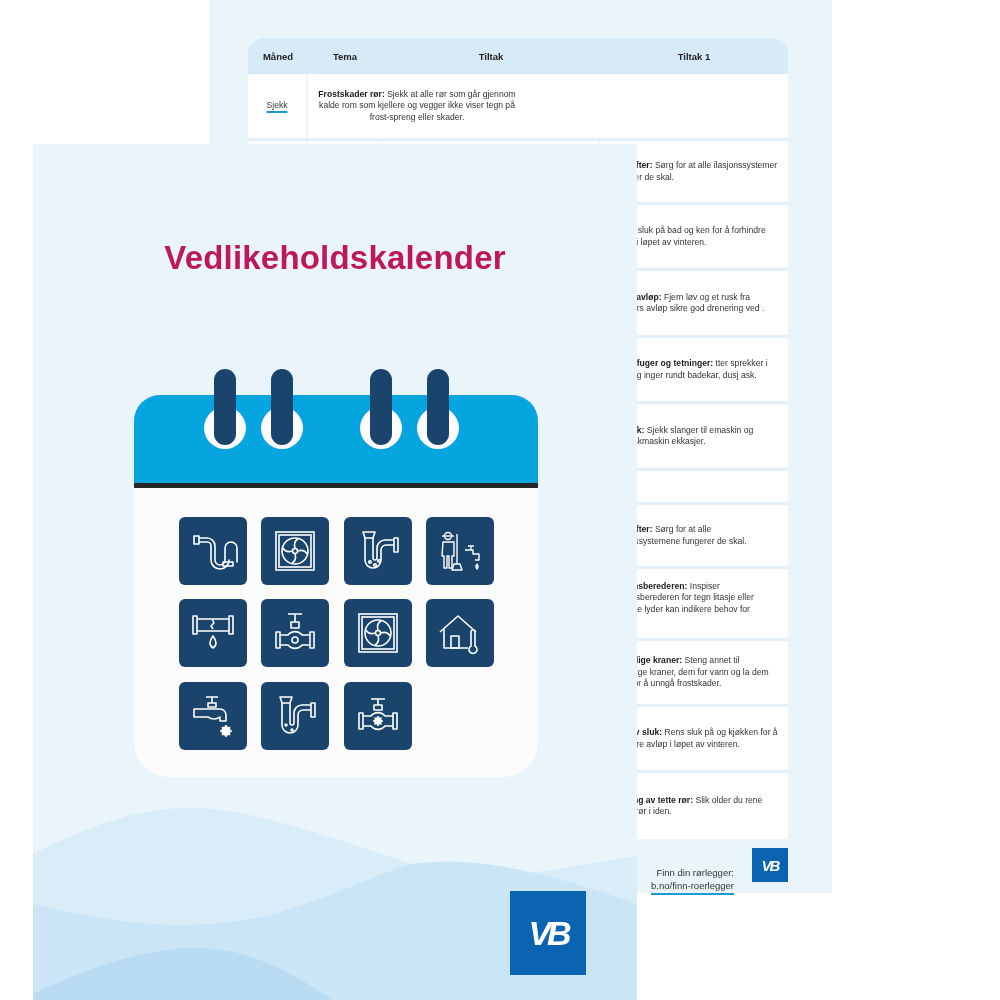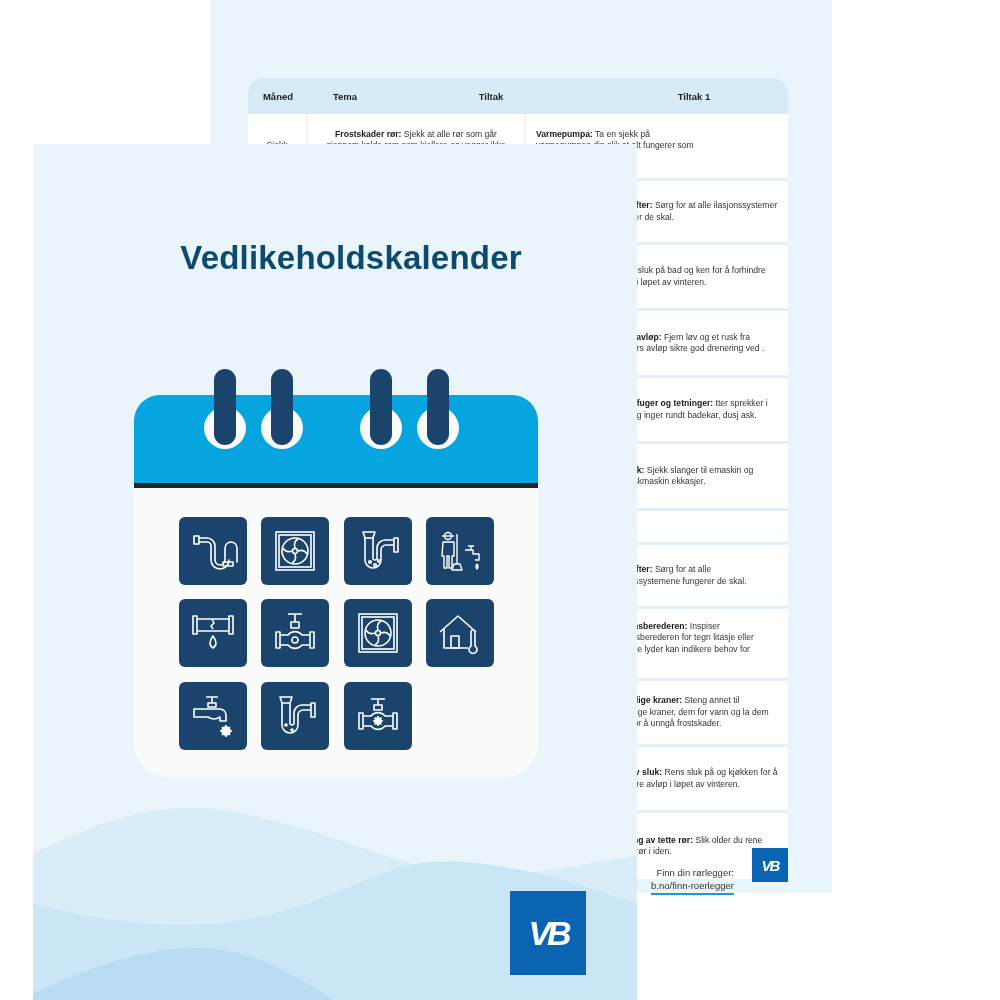--- a/index.html
+++ b/index.html
@@ -9,21 +9,21 @@
     
     .back-page {
       position: absolute; left: 210px; top: 0; width: 622px; height: 893px;
       background: #e9f4fb;
     }
     .table {
       position: absolute; left: 38px; top: 38px; width: 540px;
     }
     .thead {
       display: flex; height: 36px; background: #d7eaf8;
-      border-radius: 16px 16px 0 0; align-items: center; margin-top: 40px;
+      border-radius: 16px 16px 0 0; align-items: center;
     }
     .th { font-size: 9.5px; font-weight: bold; text-align: center; color: #222; }
     .c1 { width: 60px; } .c2 { width: 74px; } .c3 { width: 218px; text-align: center; } .c4 { width: 188px; }
     .row {
       display: flex; background: #ffffff; border-bottom: 3px solid #e3f0fa;
     }
     .cell {
       border-right: 2px solid #eef5fb; font-size: 8.6px; line-height: 11.5px;
       color: #333; display: flex; align-items: center; padding: 16px 10px;
     }
@@ -42,22 +42,22 @@
       font-weight: bold; font-size: 15px; display: flex; align-items: center; justify-content: center;
       letter-spacing: -2px; font-style: italic;
     }
 
     
     .front-page {
       position: absolute; left: 33px; top: 144px; width: 604px; height: 856px;
       background: #e9f4fb; overflow: hidden;
     }
     .title {
-      position: absolute; left: 16px; top: 92px; width: 604px; text-align: center;
-      font-size: 33px; font-weight: bold; line-height: 44px; color: #0c4a6e; letter-spacing: 0.2px;
+      position: absolute; left: 0; top: 92px; width: 604px; text-align: center;
+      font-size: 33px; font-weight: bold; line-height: 44px; color: #be185d; letter-spacing: 0.2px;
     }
     .calendar { position: absolute; left: 101px; top: 225px; width: 404px; height: 408px; }
     .cal-head {
       position: absolute; left: 0; top: 26px; width: 404px; height: 88px;
       background: #06a5e0; border-radius: 26px 26px 0 0;
     }
     .cal-bar { position: absolute; left: 0; top: 114px; width: 404px; height: 5px; background: #262626; }
     .cal-body {
       position: absolute; left: 0; top: 119px; width: 404px; height: 289px;
       background: #fbfbfc; border-radius: 0 0 34px 34px;
@@ -93,23 +93,20 @@
       <div class="th c3">Tiltak</div>
       <div class="th c4">Tiltak 1</div>
     </div>
 
     <div class="row" style="height:67px">
       <div class="cell c1 center">
         <span class="month">Sjekk</span>
       </div>
       <div class="cell c3">
         <span><b>Frostskader rør:</b><span> Sjekk at alle rør som går gjennom kalde rom som kjellere og vegger ikke viser tegn på frost-spreng eller skader.</span></span>
-      </div>
-      <div class="cell c4">
-        <span><b>Varmepumpa:</b><span> Ta en sjekk på varmepumpen din slik at alt fungerer som det skal.</span></span>
       </div>
     </div>
 
     <div class="row" style="height:64px">
       <div class="cell c1"></div>
         <div class="cell c2"></div>
         <div class="cell c3"></div>
       <div class="cell c4">
           <span><b>gjør vifter:</b><span> Sørg for at alle ilasjonssystemer fungerer de skal.</span></span>
         </div>

